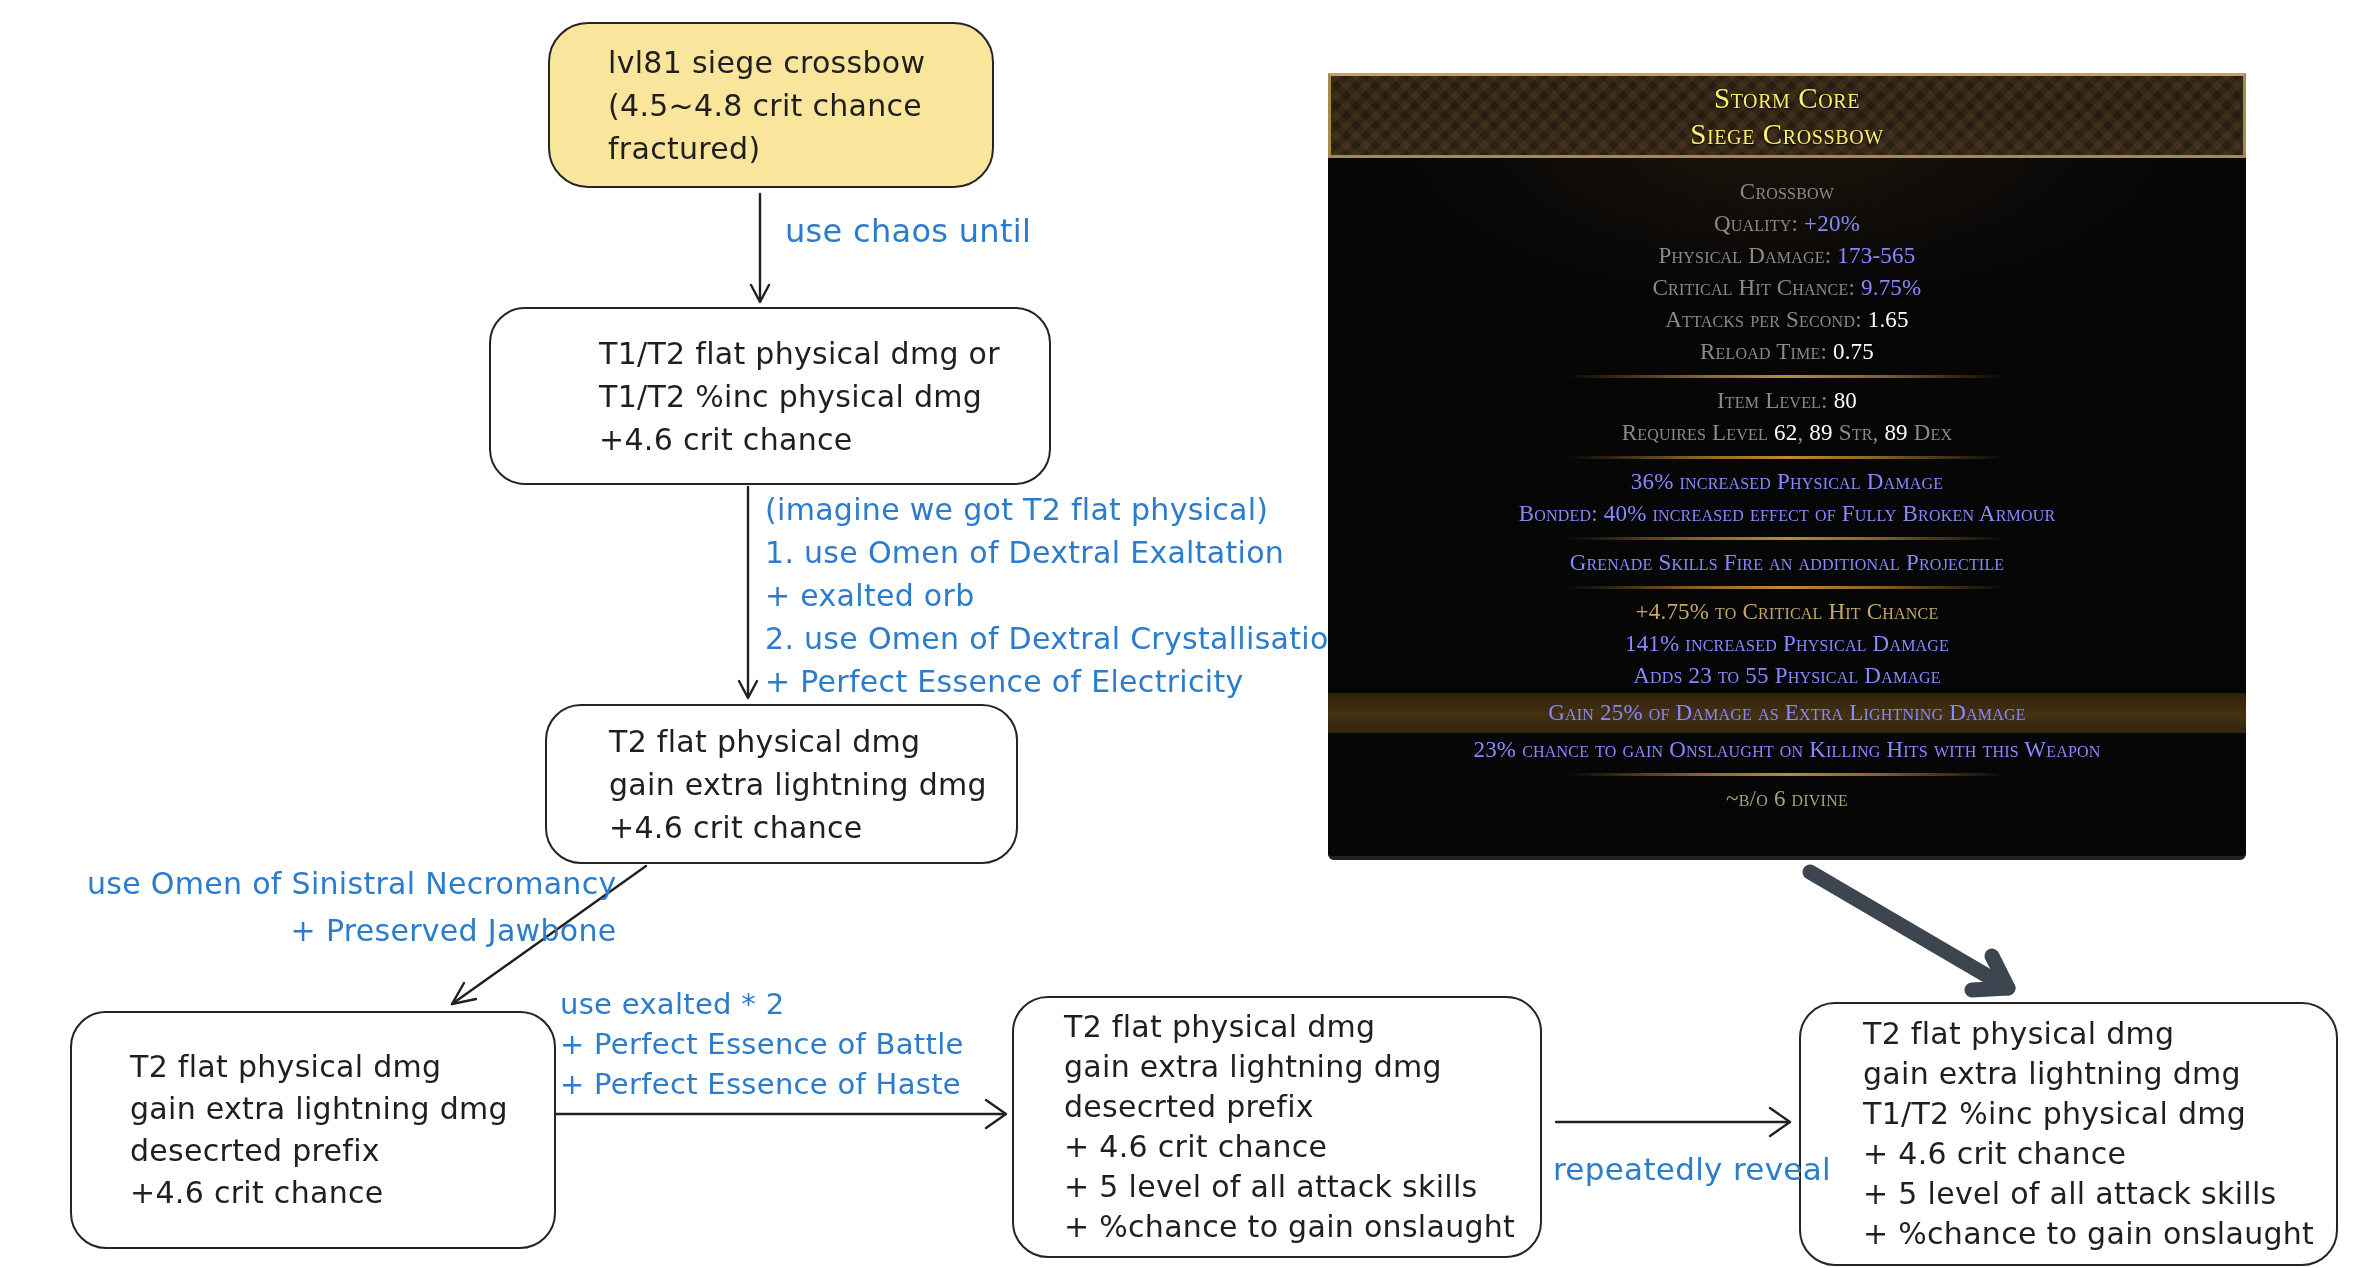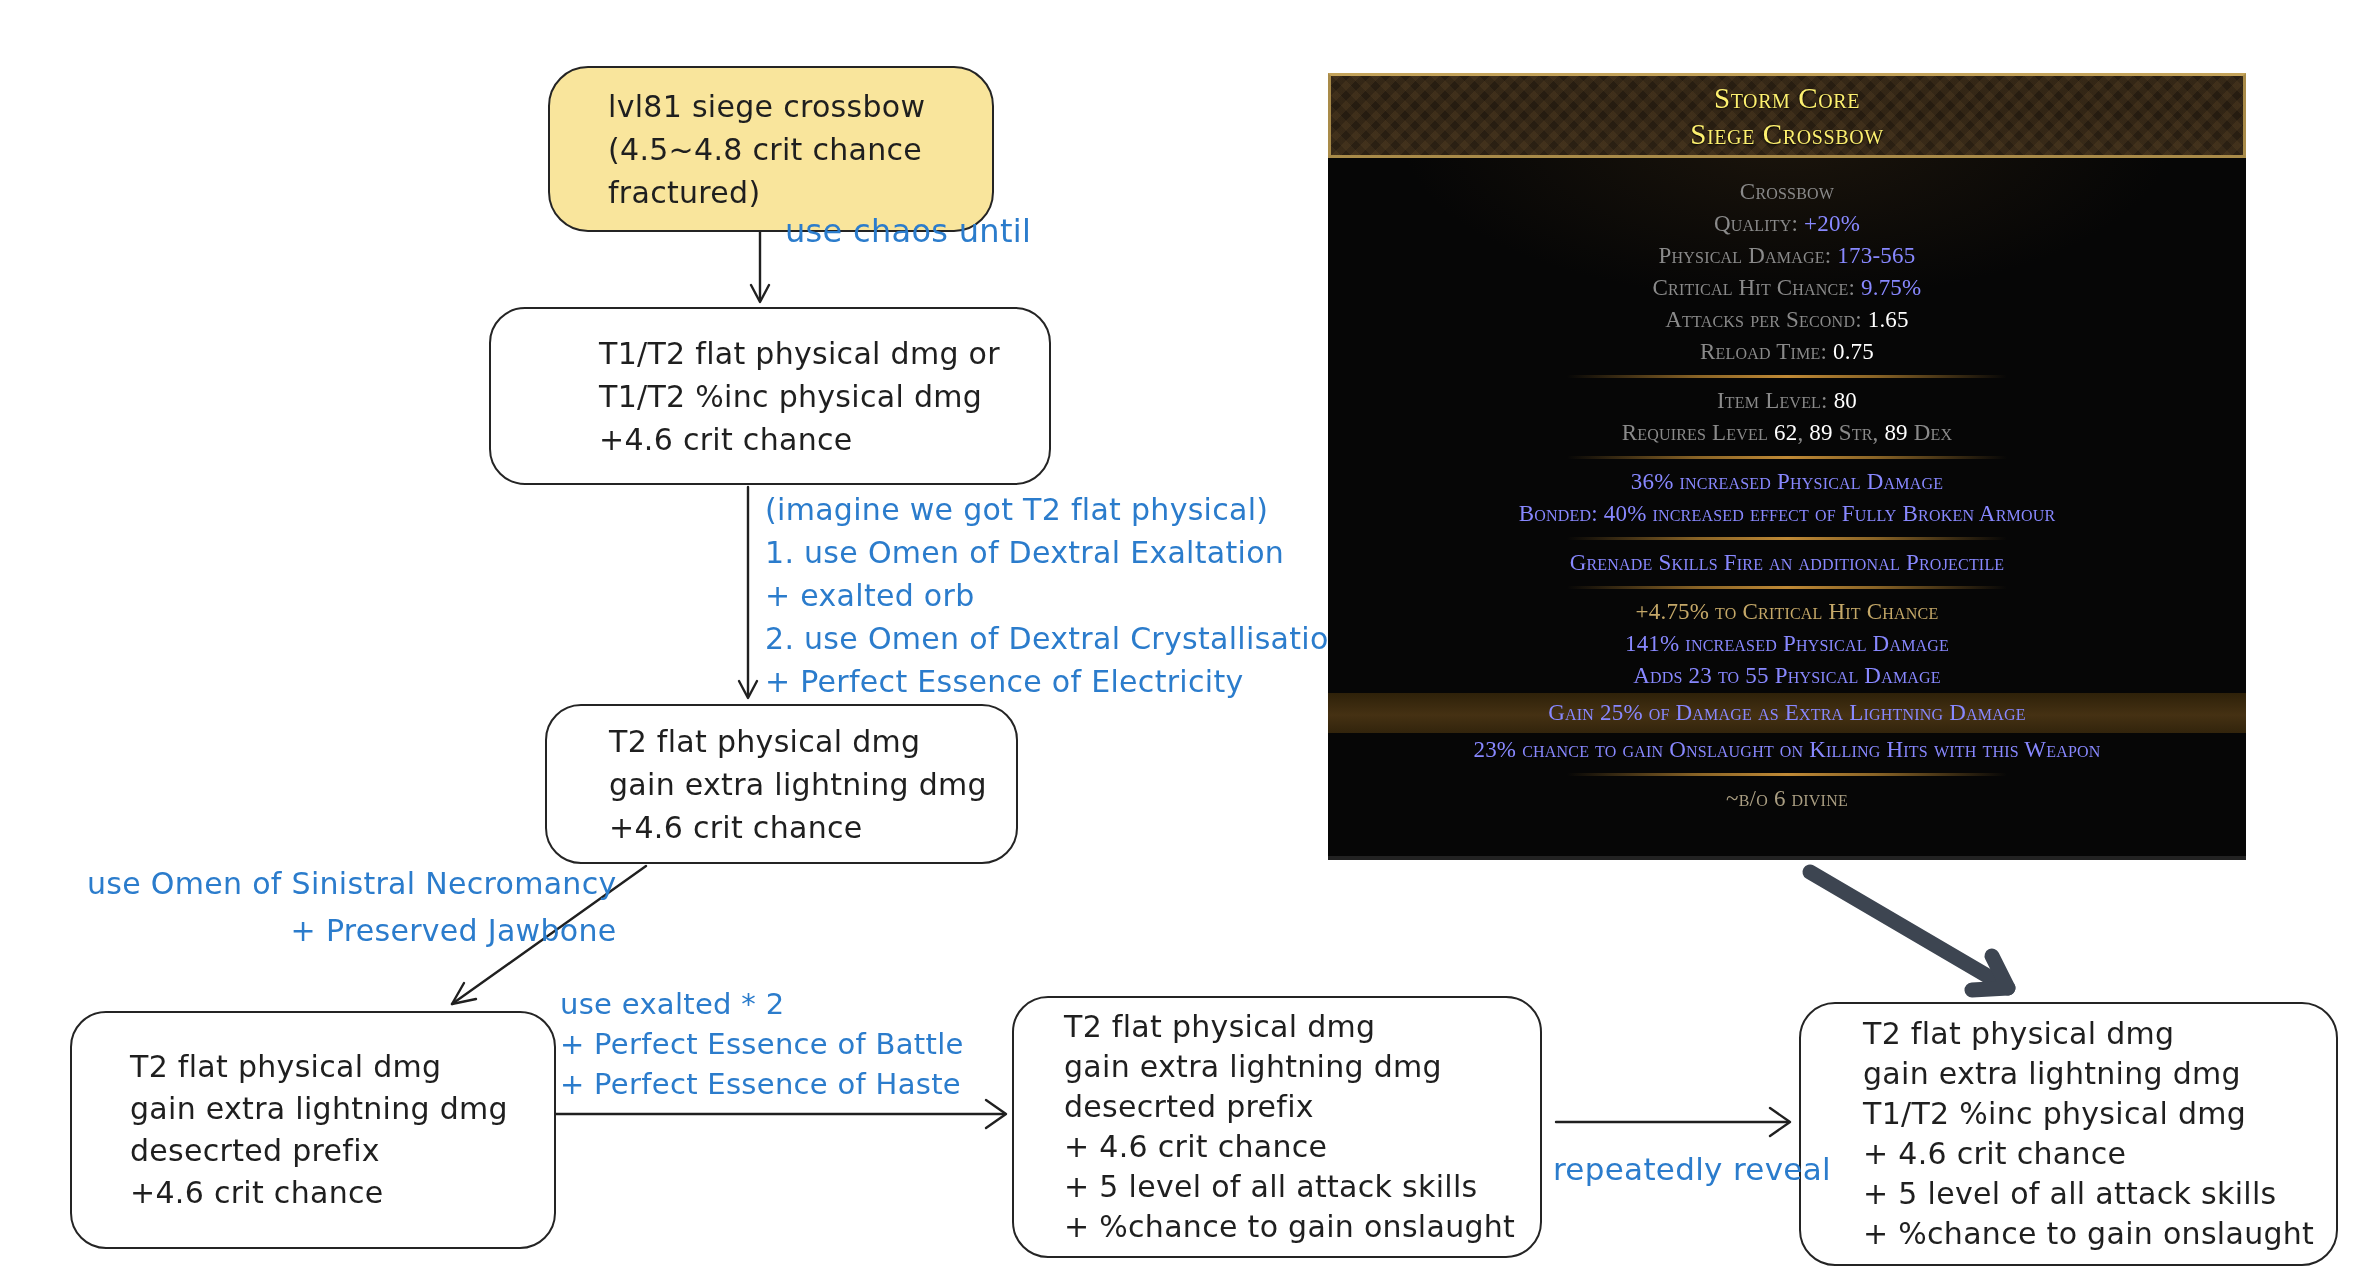--- a/index.html
+++ b/index.html
@@ -16,21 +16,21 @@
   *{box-sizing:border-box;margin:0;padding:0;}
   html,body{width:2356px;height:1268px;background:#ffffff;overflow:hidden;
     font-family:"DejaVu Sans",sans-serif;}
   #canvas{position:absolute;left:0;top:0;width:2356px;height:1268px;}
 
   
   .node{position:absolute;border:2.6px solid #242424;border-radius:36px;background:#ffffff;
     color:var(--ink);font-size:30px;line-height:43px;display:flex;flex-direction:column;
     justify-content:center;padding-left:58px;padding-right:20px;letter-spacing:.3px;}
   .node.start{background:var(--note-fill);border-radius:40px;}
-  #node-start  {left:548px;top:22px;width:446px;height:166px;margin-top:44px;}
+  #node-start  {left:548px;top:22px;width:446px;height:166px;}
   #node-rolled {left:489px;top:307px;width:562px;height:178px;padding-left:108px;}
   #node-t2     {left:545px;top:704px;width:473px;height:160px;padding-left:62px;}
   #node-desec  {left:70px; top:1011px;width:486px;height:238px;line-height:42px;}
   #node-ess    {left:1012px;top:996px;width:530px;height:262px;line-height:40px;padding-left:50px;}
   #node-final  {left:1799px;top:1002px;width:539px;height:264px;line-height:40px;padding-left:62px;}
 
   
   .flabel{position:absolute;color:var(--blue);font-size:30px;line-height:42px;letter-spacing:.3px;white-space:nowrap;}
   #label-chaos {left:785px;top:210px;font-size:32px;}
   #label-steps {left:765px;top:488px;line-height:43px;}
@@ -42,21 +42,21 @@
   #arrows{position:absolute;left:0;top:0;width:2356px;height:1268px;pointer-events:none;}
   .thin{stroke:#202020;stroke-width:2.4;fill:none;stroke-linecap:round;stroke-linejoin:round;}
   .fat {stroke:#3d4551;stroke-width:15;fill:none;stroke-linecap:round;stroke-linejoin:round;}
 
   
   #tooltip{position:absolute;left:1328px;top:73px;width:918px;height:787px;
     font-family:"Liberation Serif",serif;font-variant:small-caps;
     background:
       radial-gradient(60% 30% at 50% 8%, rgba(44,32,16,.55), rgba(0,0,0,0) 70%),
       #060606;
-    border-bottom:4px solid #222222;}
+    border-bottom:4px solid #222222;border-radius:6px;}
   #tt-header{height:85px;border:3px solid #a98b49;border-top-color:#c4a35a;
     background:
       repeating-linear-gradient(135deg, rgba(128,96,52,.16) 0 7px, rgba(0,0,0,0) 7px 14px),
       repeating-linear-gradient(45deg, rgba(128,96,52,.14) 0 7px, rgba(0,0,0,0) 7px 14px),
       linear-gradient(180deg, #30251620, #17100820 45%, #3a2c1a40),
       #271d11;
     display:flex;flex-direction:column;align-items:center;justify-content:center;}
   .tt-name{color:var(--name-yellow);font-size:29px;line-height:36px;letter-spacing:.6px;
     text-shadow:0 1px 2px #000;}
   #tt-body{padding-top:18px;display:flex;flex-direction:column;align-items:center;

